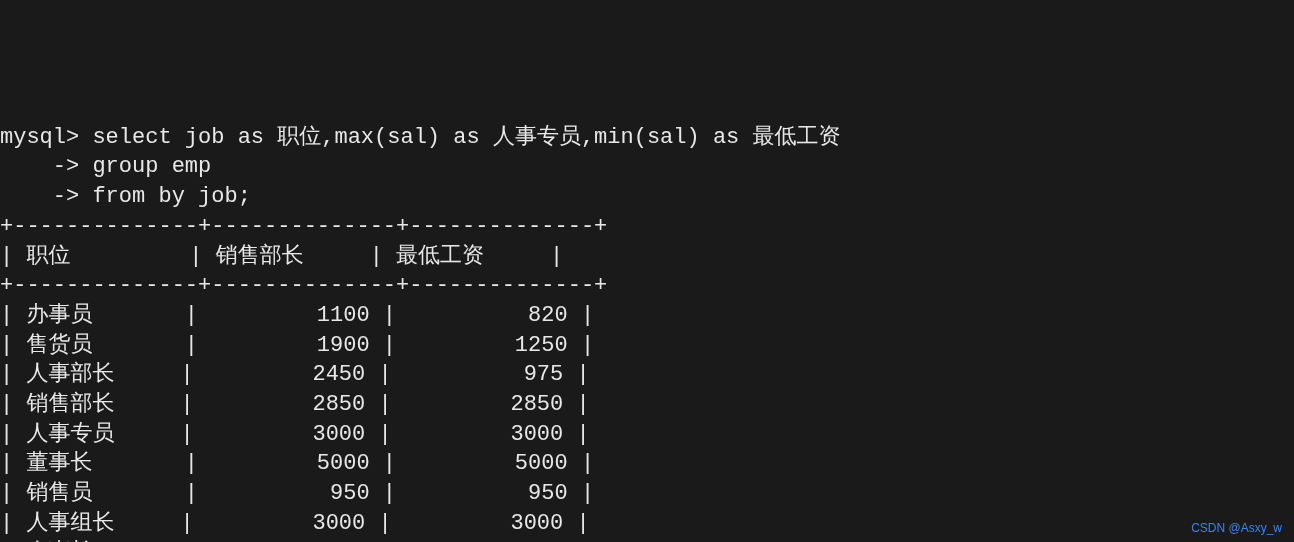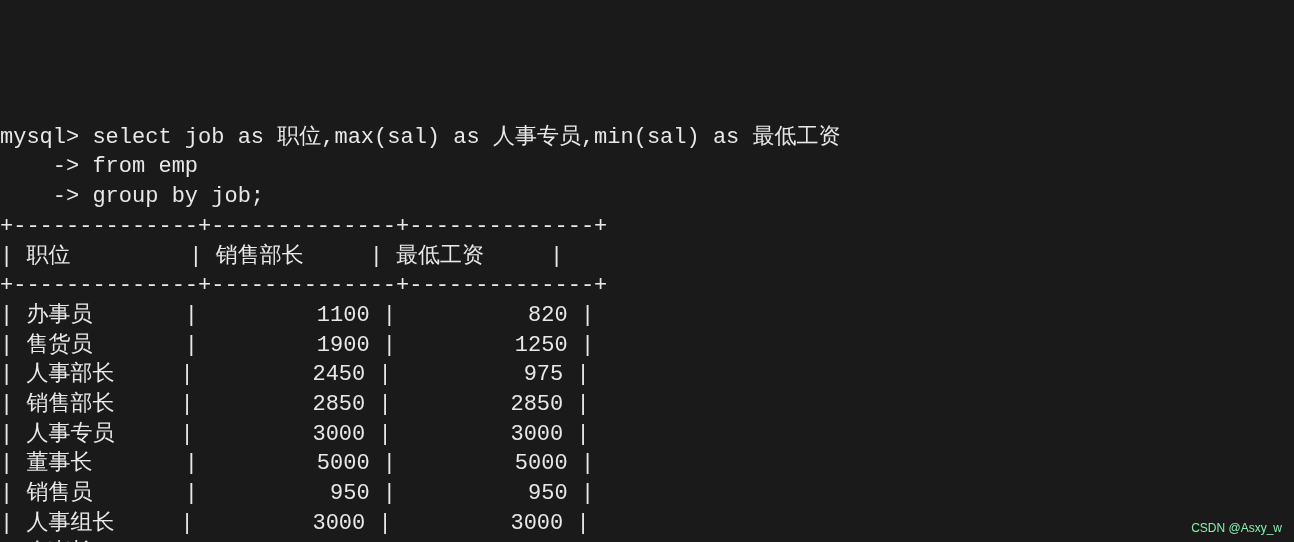--- a/index.html
+++ b/index.html
@@ -20,33 +20,33 @@
       overflow: hidden;
       position: relative;
     }
     .terminal-content {
       white-space: pre;
     }
     .watermark {
       position: absolute;
       bottom: 6px;
       right: 12px;
-      color: #86efac;
+      color: #3b82f6;
       font-size: 12px;
       font-family: sans-serif;
     }
   </style>
 </head>
 <body>
 
 
 
 <div class="terminal-content"><span>mysql&gt;</span><span> select job as 职位,max(sal) as 人事专员,min(sal) as 最低工资</span>
-<span>    -&gt;</span><span> from emp</span>
-<span>    -&gt;</span><span> group by job;</span>
+<span>    -&gt;</span><span> group emp</span>
+<span>    -&gt;</span><span> from by job;</span>
 <span>+--------------+--------------+--------------+</span>
 <span id="header-row">| 职位         | 销售部长     | 最低工资     |</span>
 <span>+--------------+--------------+--------------+</span>
 <span id="table-body">| 办事员       |         1100 |          820 |
 | 售货员       |         1900 |         1250 |
 | 人事部长     |         2450 |          975 |
 | 销售部长     |         2850 |         2850 |
 | 人事专员     |         3000 |         3000 |
 | 董事长       |         5000 |         5000 |
 | 销售员       |          950 |          950 |

